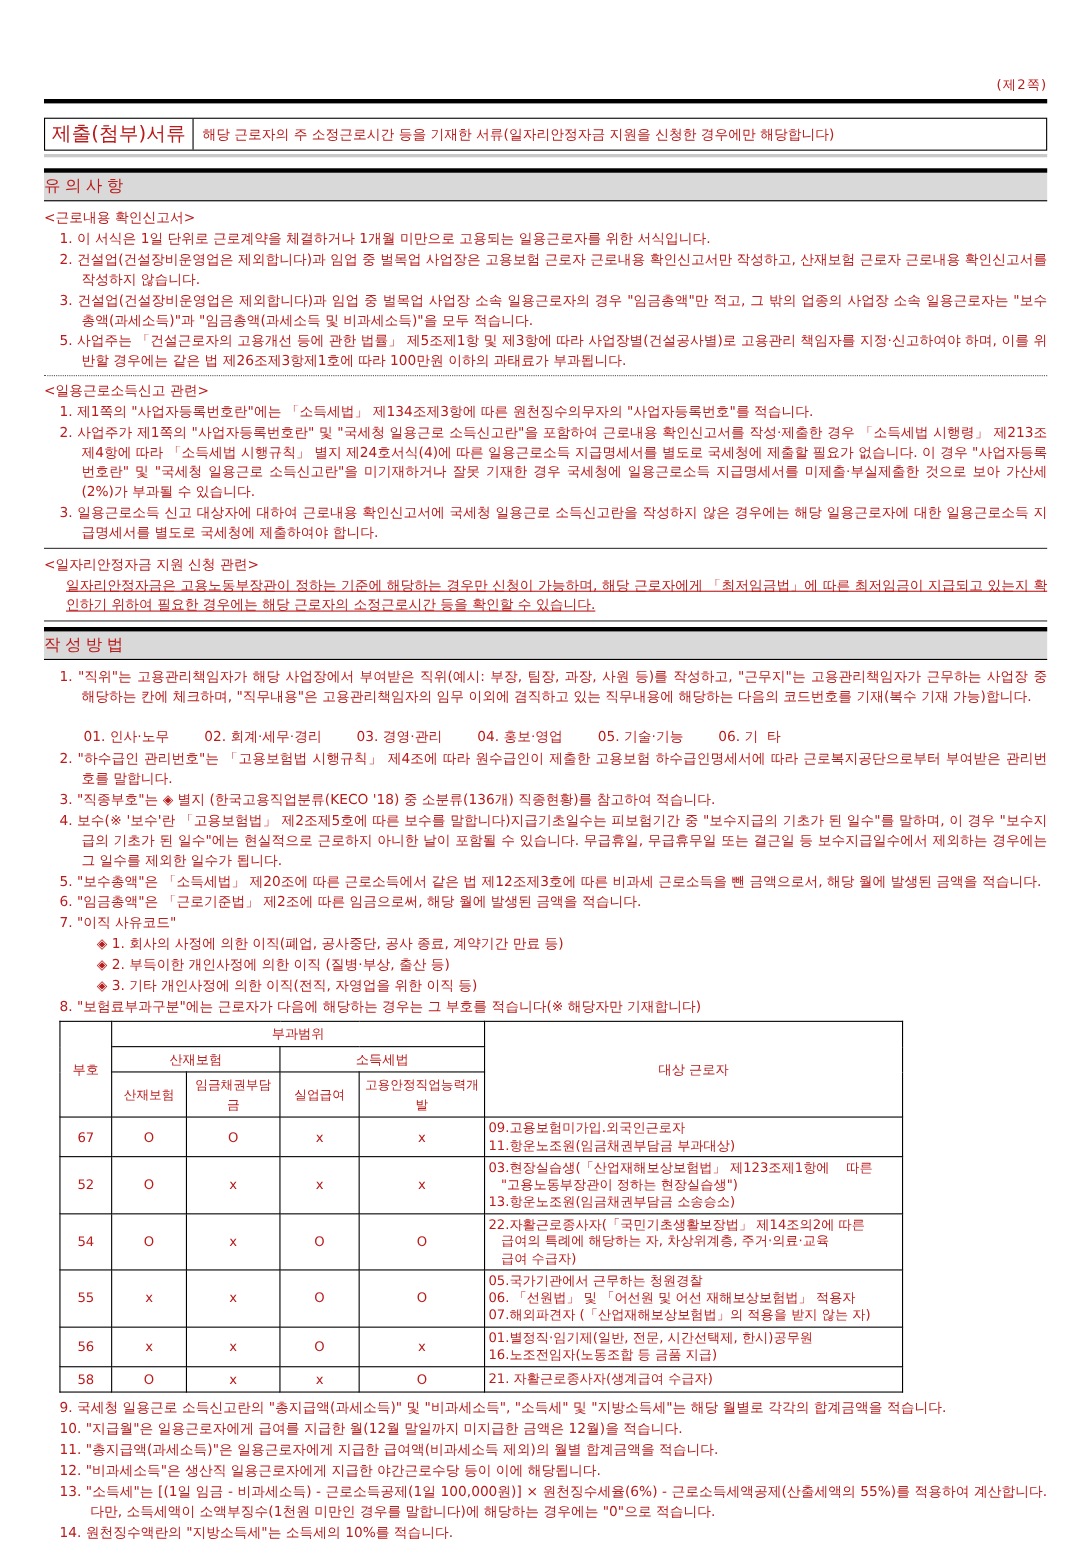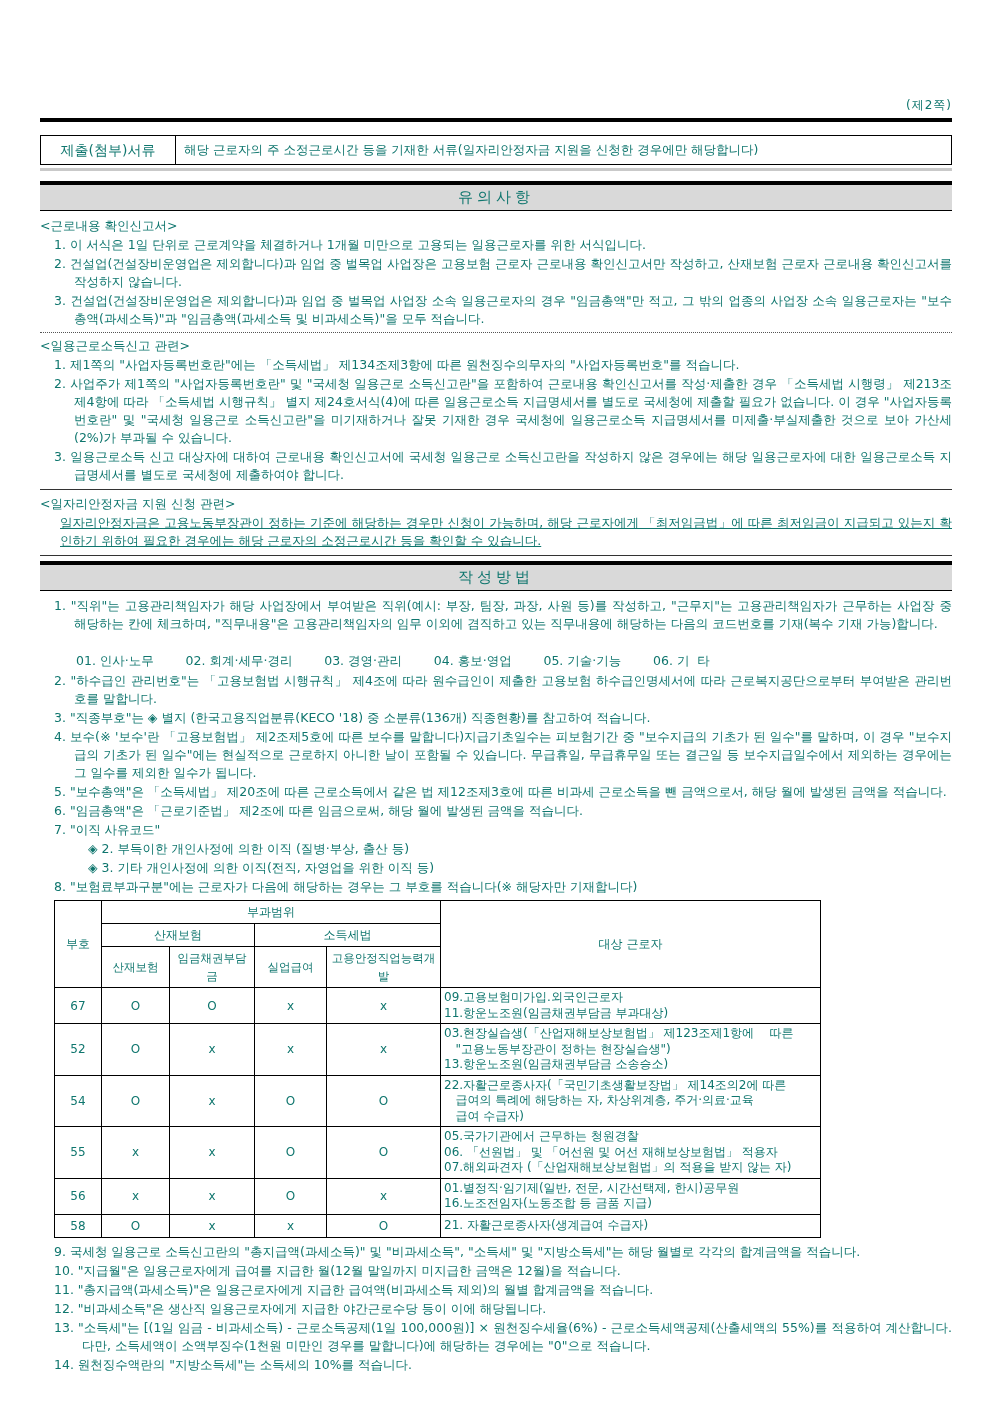--- a/index.html
+++ b/index.html
@@ -1,24 +1,24 @@
 <!DOCTYPE html>
 <html lang="ko"><head>
 <meta charset="utf-8">
 <style>
   html,body{margin:0;padding:0;background:#ffffff;}
   .page{
     position:relative;
     width:992px;
     height:1403px;
     box-sizing:border-box;
-    padding:96px 40px 0 40px;
+    padding:68px 40px 0 40px;
     overflow:hidden;
     font-family:"DejaVu Sans","Liberation Sans",sans-serif;
-    color:#0f766e;
+    color:#b91c1c;
     font-size:12.5px;
     line-height:18px;
   }
   .page-marker{
     text-align:right;
     font-size:12px;
     letter-spacing:1px;
     margin-bottom:4px;
   }
   .top-rule{
@@ -28,39 +28,39 @@
   
   .submit-box{
     display:flex;
     border:1.5px solid #000;
     align-items:stretch;
   }
   .submit-label{
     flex:0 0 126px;
     padding:5px 4px;
     text-align:center;
-    font-size:14px;
+    font-size:18px;
     border-right:1.5px solid #000;
     white-space:nowrap;
   }
   .submit-value{
     flex:1;
     padding:5px 8px;
     font-size:12.5px;
   }
   .submit-shadow{
     border-bottom:3px solid #c9c9c9;
     margin:3px 0 10px 0;
   }
   
   .banner{
     border-top:4px solid #000;
     border-bottom:1px solid #000;
     background:#d9d9d9;
-    text-align:center;
+    text-align:left;
     font-size:15px;
     letter-spacing:4px;
     padding:3px 0 4px 0;
     margin-bottom:6px;
   }
   .sec-heading{
     margin:2px 0 1px 0;
     font-size:12.5px;
   }
   .body-block{ margin-left:14px; margin-right:0; }
@@ -138,20 +138,21 @@
   <div class="submit-shadow"></div>
 
   <div class="banner">유의사항</div>
 
   <div>
     <div class="sec-heading">&lt;근로내용 확인신고서&gt;</div>
     <div class="body-block">
       <div class="item">1. 이 서식은 1일 단위로 근로계약을 체결하거나 1개월 미만으로 고용되는 일용근로자를 위한 서식입니다.</div>
       <div class="item">2. 건설업(건설장비운영업은 제외합니다)과 임업 중 벌목업 사업장은 고용보험 근로자 근로내용 확인신고서만 작성하고, 산재보험 근로자 근로내용 확인신고서를 작성하지 않습니다.</div>
       <div class="item">3. 건설업(건설장비운영업은 제외합니다)과 임업 중 벌목업 사업장 소속 일용근로자의 경우 "임금총액"만 적고, 그 밖의 업종의 사업장 소속 일용근로자는 "보수총액(과세소득)"과 "임금총액(과세소득 및 비과세소득)"을 모두 적습니다.</div>
+      <div class="item">5. 사업주는 「건설근로자의 고용개선 등에 관한 법률」 제5조제1항 및 제3항에 따라 사업장별(건설공사별)로 고용관리 책임자를 지정·신고하여야 하며, 이를 위반할 경우에는 같은 법 제26조제3항제1호에 따라 100만원 이하의 과태료가 부과됩니다.</div>
     </div>
   </div>
   <div class="sep-dotted"></div>
 
   <div>
     <div class="sec-heading">&lt;일용근로소득신고 관련&gt;</div>
     <div class="body-block">
       <div class="item">1. 제1쪽의 "사업자등록번호란"에는 「소득세법」 제134조제3항에 따른 원천징수의무자의 "사업자등록번호"를 적습니다.</div>
       <div class="item">2. 사업주가 제1쪽의 "사업자등록번호란" 및 "국세청 일용근로 소득신고란"을 포함하여 근로내용 확인신고서를 작성·제출한 경우 「소득세법 시행령」 제213조제4항에 따라 「소득세법 시행규칙」 별지 제24호서식(4)에 따른 일용근로소득 지급명세서를 별도로 국세청에 제출할 필요가 없습니다. 이 경우 "사업자등록번호란" 및 "국세청 일용근로 소득신고란"을 미기재하거나 잘못 기재한 경우 국세청에 일용근로소득 지급명세서를 미제출·부실제출한 것으로 보아 가산세(2%)가 부과될 수 있습니다.</div>
       <div class="item">3. 일용근로소득 신고 대상자에 대하여 근로내용 확인신고서에 국세청 일용근로 소득신고란을 작성하지 않은 경우에는 해당 일용근로자에 대한 일용근로소득 지급명세서를 별도로 국세청에 제출하여야 합니다.</div>
@@ -171,20 +172,21 @@
 
   <div class="body-block">
     <div class="item">1. "직위"는 고용관리책임자가 해당 사업장에서 부여받은 직위(예시: 부장, 팀장, 과장, 사원 등)를 작성하고, "근무지"는 고용관리책임자가 근무하는 사업장 중 해당하는 칸에 체크하며, "직무내용"은 고용관리책임자의 임무 이외에 겸직하고 있는 직무내용에 해당하는 다음의 코드번호를 기재(복수 기재 가능)합니다.</div>
     <div class="codes-line">01. 인사·노무        02. 회계·세무·경리        03. 경영·관리        04. 홍보·영업        05. 기술·기능        06. 기  타</div>
     <div class="item">2. "하수급인 관리번호"는 「고용보험법 시행규칙」 제4조에 따라 원수급인이 제출한 고용보험 하수급인명세서에 따라 근로복지공단으로부터 부여받은 관리번호를 말합니다.</div>
     <div class="item">3. "직종부호"는 ◈ 별지 (한국고용직업분류(KECO '18) 중 소분류(136개) 직종현황)를 참고하여 적습니다.</div>
     <div class="item">4. 보수(※ '보수'란 「고용보험법」 제2조제5호에 따른 보수를 말합니다)지급기초일수는 피보험기간 중 "보수지급의 기초가 된 일수"를 말하며, 이 경우 "보수지급의 기초가 된 일수"에는 현실적으로 근로하지 아니한 날이 포함될 수 있습니다. 무급휴일, 무급휴무일 또는 결근일 등 보수지급일수에서 제외하는 경우에는 그 일수를 제외한 일수가 됩니다.</div>
     <div class="item">5. "보수총액"은 「소득세법」 제20조에 따른 근로소득에서 같은 법 제12조제3호에 따른 비과세 근로소득을 뺀 금액으로서, 해당 월에 발생된 금액을 적습니다.</div>
     <div class="item">6. "임금총액"은 「근로기준법」 제2조에 따른 임금으로써, 해당 월에 발생된 금액을 적습니다.</div>
     <div class="item">7. "이직 사유코드"</div>
+    <div class="sub-item">◈ 1. 회사의 사정에 의한 이직(폐업, 공사중단, 공사 종료, 계약기간 만료 등)</div>
     <div class="sub-item">◈ 2. 부득이한 개인사정에 의한 이직 (질병·부상, 출산 등)</div>
     <div class="sub-item">◈ 3. 기타 개인사정에 의한 이직(전직, 자영업을 위한 이직 등)</div>
     <div class="item">8. "보험료부과구분"에는 근로자가 다음에 해당하는 경우는 그 부호를 적습니다(※ 해당자만 기재합니다)</div>
   </div>
 
   <table class="ins">
     <colgroup>
       <col style="width:47px">
         <col style="width:68px">
         <col style="width:85px">

